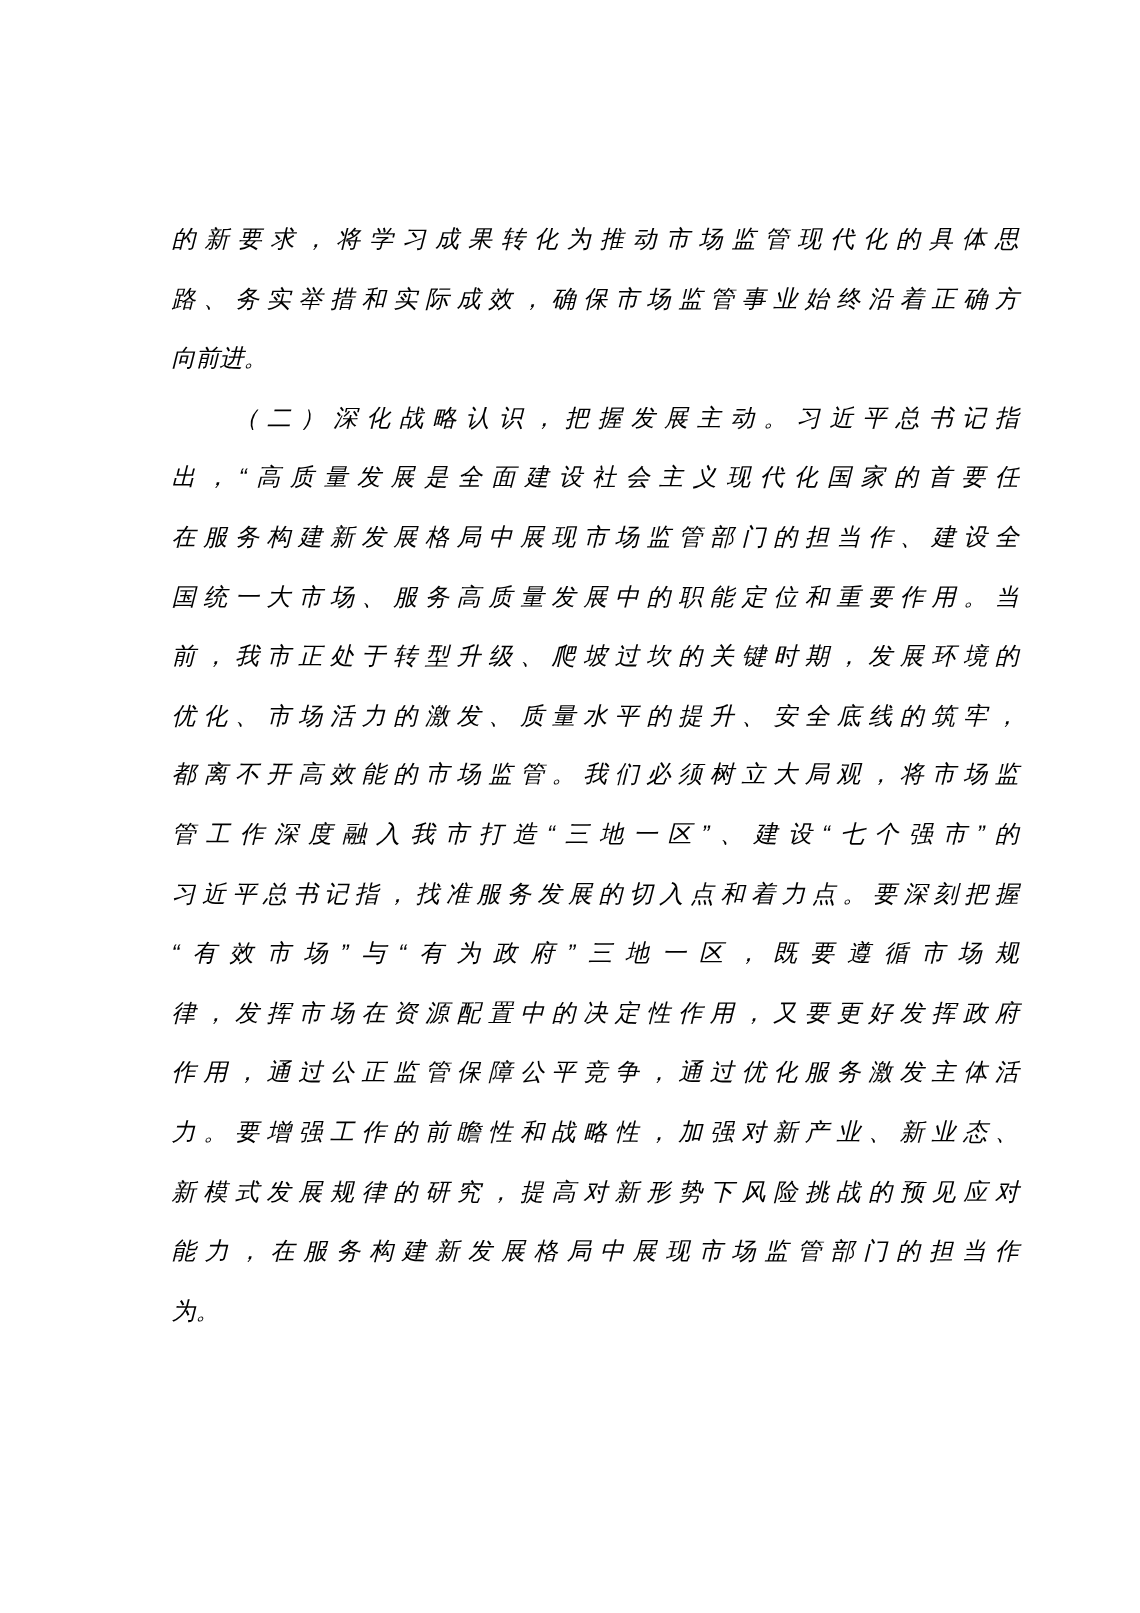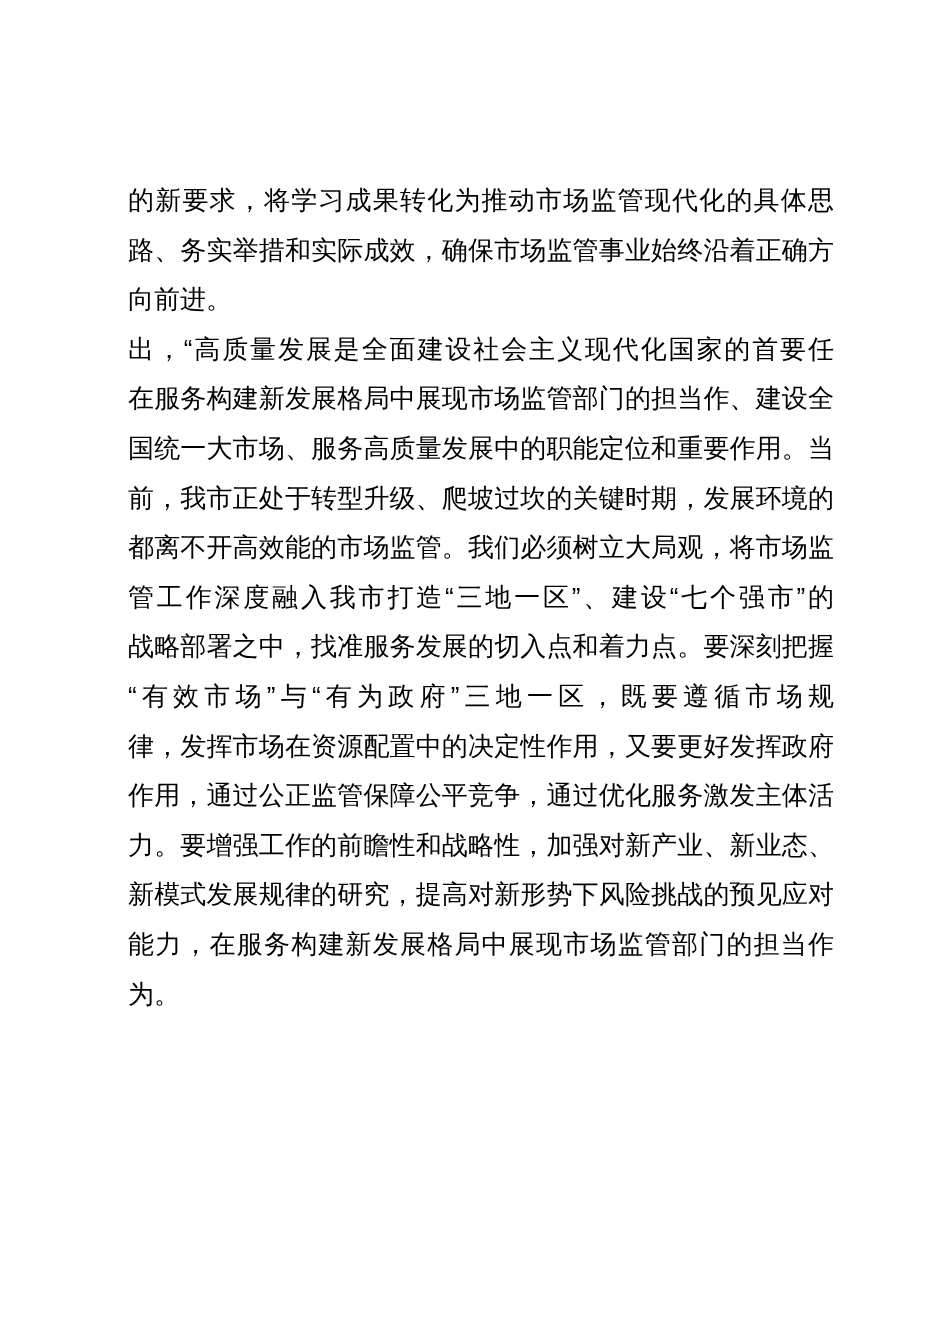--- a/index.html
+++ b/index.html
@@ -14,27 +14,28 @@
   }
   .page {
     position: relative;
     width: 950px;
     height: 1344px;
     background: #ffffff;
     overflow: hidden;
   }
   .text-block {
     position: absolute;
-    left: 128px;
+    left: 143px;
     top: 176px;
     width: 706px;
     color: #000000;
-    font-size: 26px;
+    font-size: 20px;
     line-height: 49.6px;
     letter-spacing: 0;
+    font-style: italic;
   }
   .line {
     text-align: justify;
     text-align-last: justify;
     white-space: normal;
   }
   .line.end {
     text-align-last: left;
   }
   .line.indent {
@@ -47,27 +48,29 @@
 <div class="page">
   <div class="text-block">
 
     <div class="paragraph">
       <div class="line">的新要求，将学习成果转化为推动市场监管现代化的具体思</div>
       <div class="line">路、务实举措和实际成效，确保市场监管事业始终沿着正确方</div>
       <div class="line end">向前进。</div>
     </div>
 
     <div class="paragraph">
+      <div class="line indent">（二）深化战略认识，把握发展主动。习近平总书记指</div>
       <div class="line">出，“高质量发展是全面建设社会主义现代化国家的首要任</div>
       <div class="line">在服务构建新发展格局中展现市场监管部门的担当作、建设全</div>
       <div class="line">国统一大市场、服务高质量发展中的职能定位和重要作用。当</div>
       <div class="line">前，我市正处于转型升级、爬坡过坎的关键时期，发展环境的</div>
+      <div class="line">优化、市场活力的激发、质量水平的提升、安全底线的筑牢，</div>
       <div class="line">都离不开高效能的市场监管。我们必须树立大局观，将市场监</div>
       <div class="line">管工作深度融入我市打造“三地一区”、建设“七个强市”的</div>
-      <div class="line">战略部署之中，找准服务发展的切入点和着力点。要深刻把握</div>
+      <div class="line">习近平总书记指，找准服务发展的切入点和着力点。要深刻把握</div>
       <div class="line">“有效市场”与“有为政府”三地一区，既要遵循市场规</div>
       <div class="line">律，发挥市场在资源配置中的决定性作用，又要更好发挥政府</div>
       <div class="line">作用，通过公正监管保障公平竞争，通过优化服务激发主体活</div>
       <div class="line">力。要增强工作的前瞻性和战略性，加强对新产业、新业态、</div>
       <div class="line">新模式发展规律的研究，提高对新形势下风险挑战的预见应对</div>
       <div class="line">能力，在服务构建新发展格局中展现市场监管部门的担当作</div>
       <div class="line end">为。</div>
     </div>
 
   </div>

